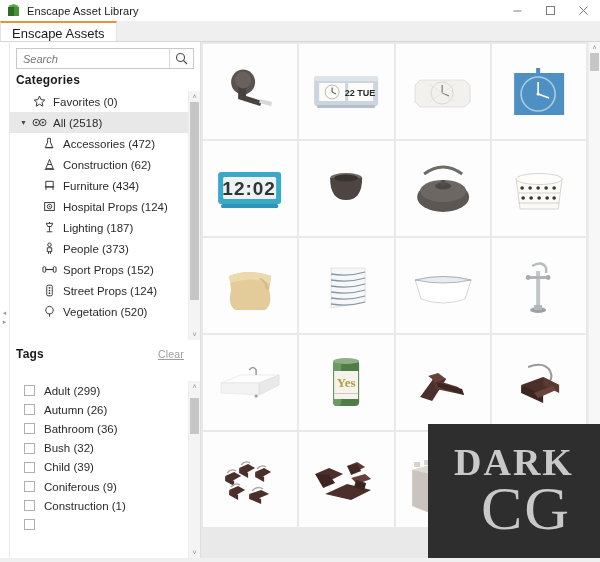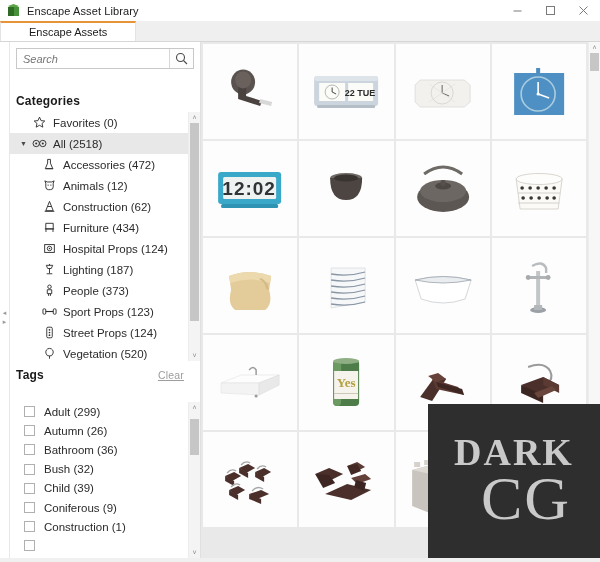--- a/index.html
+++ b/index.html
@@ -87,24 +87,24 @@
     height: 20px;
     min-height: 20px;
     background: #efefef;
     display: flex;
     align-items: flex-end;
     position: relative;
     border-bottom: 1px solid #d6d6d6;
   }
   .tab {
     height: 20px;
-    padding: 0 28px;
-    display: flex;
-    align-items: center;
-    font-size: 11px;
+    padding: 0 11px;
+    display: flex;
+    align-items: flex-end;
+    font-size: 13px;
     color: #3c3c3c;
     box-sizing: border-box;
     white-space: nowrap;
     background: #efefef;
   }
   .tab.active {
     background: #ffffff;
     border-top: 2px solid #e79338;
     color: #1a1a1a;
     padding-top: 0px;
@@ -151,21 +151,21 @@
     min-width: 190px;
     background: #ffffff;
     display: flex;
     flex-direction: column;
     box-sizing: border-box;
     padding: 6px 0 0 0;
     overflow: hidden;
   }
   .search-row {
     padding: 0 6px 0 6px;
-    margin-bottom: 25px;
+    margin-bottom: 4px;
   }
   .searchbox {
     display: flex;
     height: 21px;
     border: 1px solid #c8c8c8;
     background: #ffffff;
     box-sizing: border-box;
   }
   .searchbox input {
     flex: 1 1 auto;
@@ -344,21 +344,21 @@
     justify-content: center;
     overflow: hidden;
   }
   .thumb { width: 100%; height: 100%; display:block; }
 
   .watermark {
     position: absolute;
     right: 0;
     bottom: 0;
     width: 172px;
-    height: 154px;
+    height: 134px;
     background: #2e2e2e;
     display: flex;
     flex-direction: column;
     align-items: center;
     justify-content: center;
     font-family: "Liberation Serif", serif;
     color: #c9c9c9;
     z-index: 5;
     line-height: 0.92;
   }
@@ -464,30 +464,20 @@
           <div class="tree-row child">
             <span class="ic">
               <svg width="13" height="13" viewBox="0 0 14 14">
                   <path d="M5 1.5h3v4l2.5 6h-8L5 5.5z" fill="none" stroke="currentColor" stroke-width="1"></path>
                   <line x1="3" y1="11.5" x2="11" y2="11.5" stroke="currentColor" stroke-width="1"></line>
                 </svg>
             </span>
             <span class="lbl">Accessories (472)</span>
           </div>
 
-          <div class="tree-row child">
-            <span class="ic">
-              <svg width="13" height="13" viewBox="0 0 14 14">
-                  <path d="M3 4.5 2 2l2.5 1.2h5L12 2l-1 2.5v4a3 3 0 0 1-3 3H6a3 3 0 0 1-3-3z" fill="none" stroke="currentColor" stroke-width="1"></path>
-                  <circle cx="5.5" cy="6.5" r=".7" fill="currentColor"></circle>
-                  <circle cx="8.5" cy="6.5" r=".7" fill="currentColor"></circle>
-                </svg>
-            </span>
-            <span class="lbl">Animals (12)</span>
-          </div>
 
           <div class="tree-row child">
             <span class="ic">
               <svg width="13" height="13" viewBox="0 0 14 14">
                   <path d="M7 1.5 11 11.5H3z" fill="none" stroke="currentColor" stroke-width="1"></path>
                   <line x1="5" y1="7" x2="9" y2="7" stroke="currentColor" stroke-width="1"></line>
                   <line x1="1.8" y1="12.2" x2="12.2" y2="12.2" stroke="currentColor" stroke-width="1"></line>
                 </svg>
             </span>
             <span class="lbl">Construction (62)</span>
@@ -541,21 +531,21 @@
           </div>
 
           <div class="tree-row child">
             <span class="ic">
               <svg width="15" height="11" viewBox="0 0 16 11">
                   <line x1="4" y1="5.5" x2="12" y2="5.5" stroke="currentColor" stroke-width="1.2"></line>
                   <rect x="1" y="2.6" width="3" height="5.8" rx="1.2" fill="none" stroke="currentColor" stroke-width="1"></rect>
                   <rect x="12" y="2.6" width="3" height="5.8" rx="1.2" fill="none" stroke="currentColor" stroke-width="1"></rect>
                 </svg>
             </span>
-            <span class="lbl">Sport Props (123)</span>
+            <span class="lbl">Sport Props (152)</span>
           </div>
 
           <div class="tree-row child">
             <span class="ic">
               <svg width="11" height="13" viewBox="0 0 12 14">
                   <rect x="3" y="1.2" width="6" height="11.6" rx="1.4" fill="none" stroke="currentColor" stroke-width="1"></rect>
                   <circle cx="6" cy="4.1" r=".95" fill="currentColor"></circle>
                   <circle cx="6" cy="7" r=".95" fill="currentColor"></circle>
                   <circle cx="6" cy="9.9" r=".95" fill="currentColor"></circle>
                 </svg>

